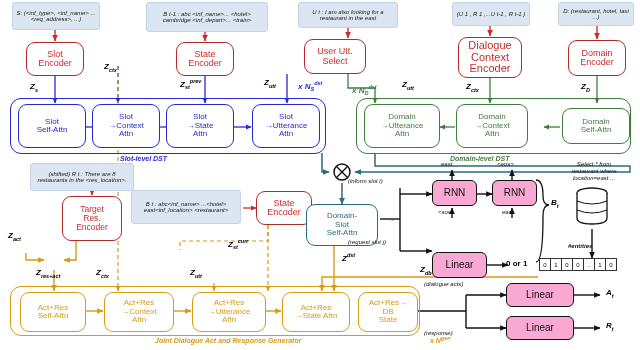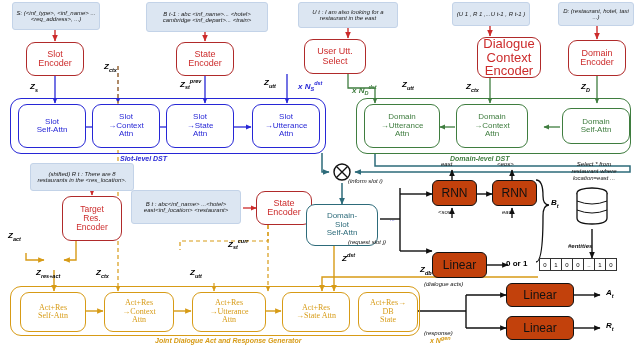--- a/index.html
+++ b/index.html
@@ -14,23 +14,23 @@
   
   .enc{border:1.6px solid #b02a2a;border-radius:9px;background:#fff;
        color:#cc2b2b;font-size:9px;}
   .blue{border:1.6px solid #2727d6;border-radius:9px;background:#fff;
         color:#2727d6;font-size:8px;}
   .green{border:1.6px solid #3f7d3f;border-radius:9px;background:#fff;
          color:#3f7d3f;font-size:8px;}
   .teal{border:1.6px solid #2d6b7a;border-radius:9px;background:#fff;
         color:#2d6b7a;font-size:8px;}
   .orange{border:1.6px solid #d79b16;border-radius:9px;background:#fff;
-          color:#d79b16;font-size:8px;font-family:Liberation Serif, serif;}
-  .black{border:1.8px solid #111;border-radius:6px;background:#c2410c;
-         color:#111;font-size:12px;}
+          color:#d79b16;font-size:8px;}
+  .black{border:1.8px solid #111;border-radius:6px;background:#f9a8d4;
+         color:#111;font-size:10px;}
   
   .frame{position:absolute;box-sizing:border-box;border-radius:11px;background:transparent;}
   .frame.b{border:1.6px solid #2727d6;}
   .frame.g{border:1.6px solid #3f7d3f;}
   .frame.o{border:1.6px solid #d79b16;}
   .caption{position:absolute;font-size:7px;font-style:italic;font-weight:bold;}
   .cap-b{color:#2727d6;}
   .cap-g{color:#3f7d3f;}
   .cap-o{color:#d79b16;}
   
@@ -176,21 +176,21 @@
   <div class="node bubble" style="left:558px;top:2px;width:76px;height:24px;">D: (restaurant, hotel, taxi ...)</div>
   <div class="node bubble" style="left:30px;top:163px;width:104px;height:28px;">(shifted) R t : There are 8 restaurants in the &lt;res_location&gt;.</div>
   <div class="node bubble" style="left:131px;top:190px;width:110px;height:34px;">B t : abc&lt;inf_name&gt; ...&lt;hotel&gt; east&lt;inf_location&gt; &lt;restaurant&gt;</div>
 
   <div class="node enc" style="left:26px;top:42px;width:58px;height:34px;white-space:pre-line;">Slot
 Encoder</div>
   <div class="node enc" style="left:176px;top:42px;width:58px;height:34px;white-space:pre-line;">State
 Encoder</div>
   <div class="node enc" style="left:304px;top:39px;width:62px;height:35px;white-space:pre-line;">User Utt.
 Select</div>
-  <div class="node enc" style="left:477px;top:37px;width:64px;height:41px;white-space:pre-line;font-size:13px;">Dialogue
+  <div class="node enc" style="left:458px;top:37px;width:64px;height:41px;white-space:pre-line;font-size:11px;">Dialogue
 Context
 Encoder</div>
   <div class="node enc" style="left:568px;top:40px;width:58px;height:36px;white-space:pre-line;">Domain
 Encoder</div>
   <div class="node enc" style="left:62px;top:196px;width:60px;height:45px;white-space:pre-line;font-size:8.5px;">Target
 Res.
 Encoder</div>
   <div class="node enc" style="left:256px;top:191px;width:56px;height:34px;white-space:pre-line;">State
 Encoder</div>
 

